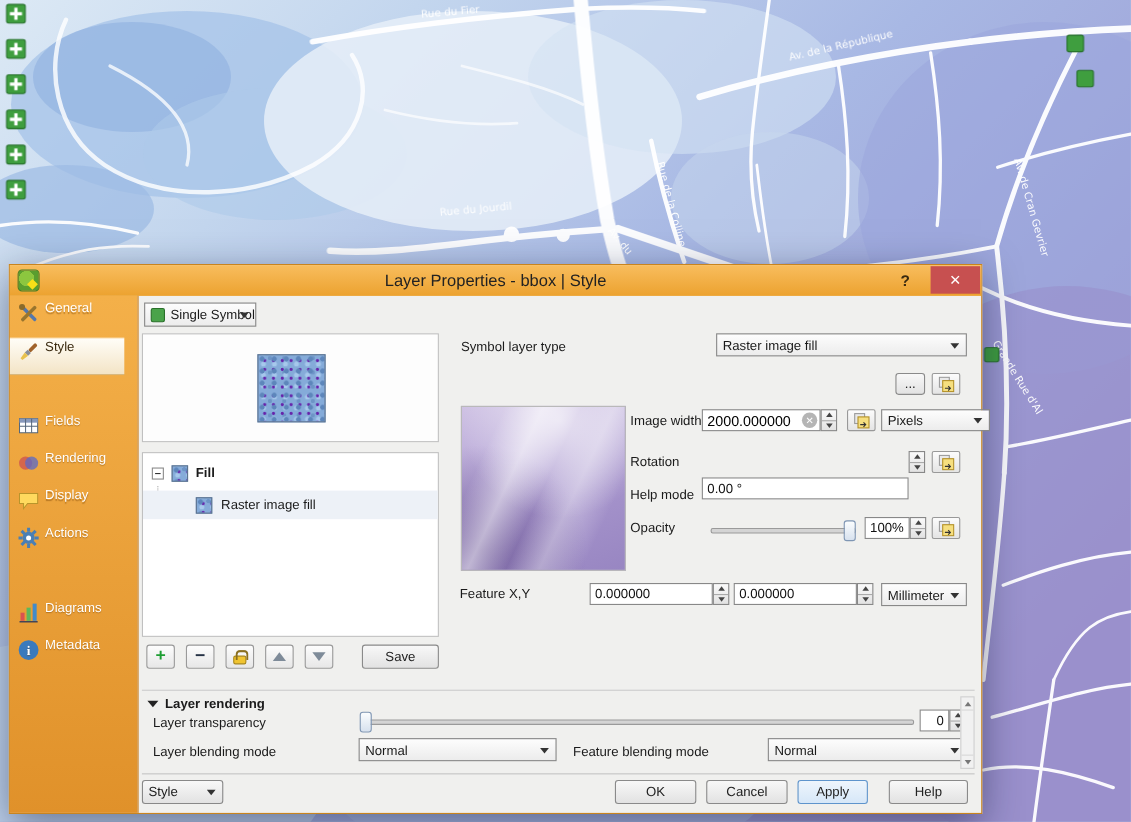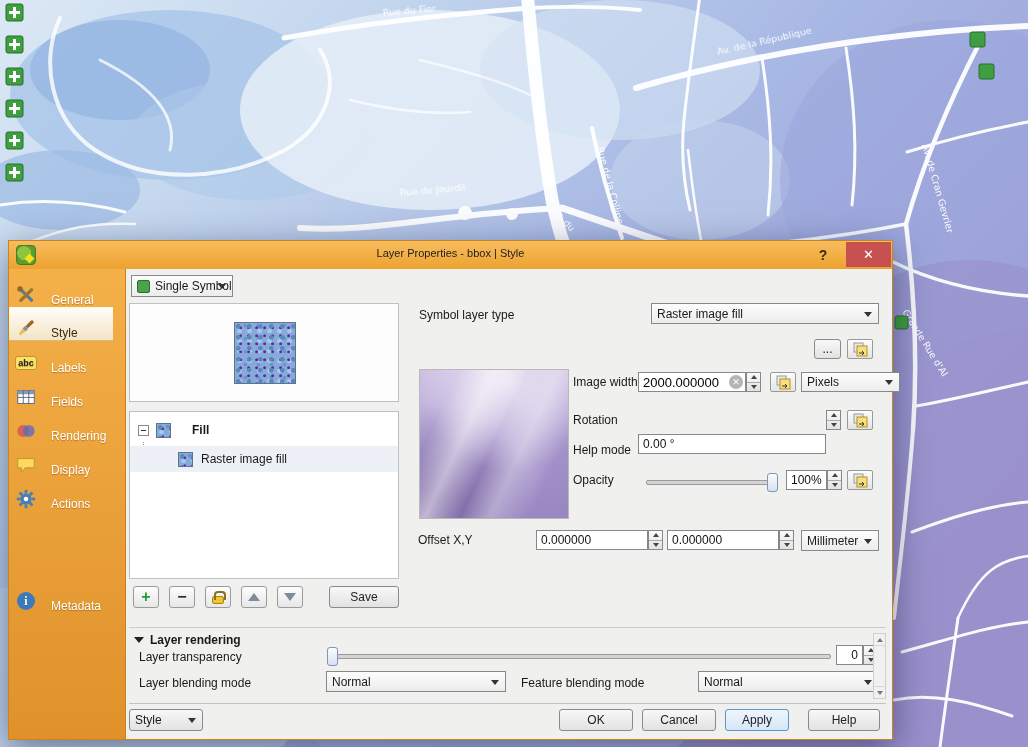--- a/index.html
+++ b/index.html
@@ -7,36 +7,36 @@
   body { font-family:"Liberation Sans", sans-serif; position:relative; background:#aebfe4; }
 
   .map { position:absolute; left:0; top:0; }
 
   
   .dialog { position:absolute; left:8px; top:240px; width:885px; height:500px;
             background:#f0f0ee; border:1px solid #c9841e;
             box-shadow:0 10px 34px rgba(15,25,60,.5); font-size:12px; color:#1a1a1a; }
   .titlebar { position:absolute; left:0; top:0; right:0; height:28px;
               background:linear-gradient(#f8bd5e,#eca22f); }
-  .title { position:absolute; left:0; right:0; top:6px; text-align:center; font-size:11px; color:#222; }
+  .title { position:absolute; left:0; right:0; top:6px; text-align:center; font-size:15px; color:#222; }
   .qgis-logo { position:absolute; left:7px; top:4px; width:20px; height:20px; border-radius:4px;
                background:radial-gradient(circle at 40% 40%, #8cc63f 0 45%, #5a9e2f 46% 100%);
                border:1px solid #477d24; }
   .qgis-logo::after { content:""; position:absolute; right:2px; bottom:2px; width:7px; height:7px;
                background:#f7e017; transform:rotate(45deg); }
   .help-btn { position:absolute; right:58px; top:3px; width:22px; height:22px; text-align:center;
               line-height:22px; font-weight:bold; font-size:14px; color:#3a2a10; }
   .close-btn { position:absolute; right:1px; top:1px; width:45px; height:25px; background:#c75050;
                color:#fff; text-align:center; line-height:25px; font-size:13px; }
 
   
   .sidebar { position:absolute; left:0; top:28px; bottom:0; width:117px;
              background:linear-gradient(180deg,#f4b049,#e0912a); border-right:1px solid #c87f20; }
-  .side-item { position:absolute; left:0; right:12px; height:34px; display:flex; align-items:flex-end;
-               gap:13px; padding-left:5px; color:#fff; font-size:12px;
+  .side-item { position:absolute; left:0; right:12px; height:34px; display:flex; align-items:flex-start;
+               gap:3px; padding-left:5px; color:#fff; font-size:12px;
                text-shadow:0 1px 1px rgba(110,60,0,.45); cursor:default; }
   .side-item.selected { background:linear-gradient(#fffdf7,#f3e4c6); color:#3a2a10;
                text-shadow:none; border-top:1px solid #fff7e8; border-bottom:1px solid #d8b87e; }
   .side-icon { width:24px; height:24px; flex:none; display:flex; align-items:center; justify-content:center; }
   .abc-badge { background:#fde16a; border:1px solid #b89a20; border-radius:3px; font-size:9px;
                font-weight:bold; color:#222; padding:0 2px; line-height:12px; }
   .meta-circle { width:18px; height:18px; border-radius:50%; background:#3a7abd; color:#fff;
                font-weight:bold; font-size:12px; text-align:center; line-height:18px; font-family:"Liberation Serif", serif; }
 
   
@@ -253,26 +253,20 @@
         <svg width="22" height="22" viewBox="0 0 24 24">
             <g transform="rotate(45 12 12)">
               <rect x="10.2" y="1" width="3.6" height="10" rx="1.4" fill="#a0622a"></rect>
               <rect x="9.7" y="11" width="4.6" height="4" fill="#8a8f9a"></rect>
               <path d="M9.7 15 h4.6 l-1 7 h-2.6 Z" fill="#e8c14d"></path>
             </g>
           </svg>
       </span>
       <span>Style</span>
     </div>
-    <div class="side-item" style="top:72px">
-      <span class="side-icon">
-        <span class="abc-badge">abc</span>
-      </span>
-      <span>Labels</span>
-    </div>
     <div class="side-item" style="top:106px">
       <span class="side-icon">
         <svg width="22" height="22" viewBox="0 0 24 24">
             <rect x="3" y="5" width="18" height="14" fill="#fff" stroke="#55667a"></rect>
             <rect x="3" y="5" width="18" height="4" fill="#8899bb"></rect>
             <line x1="9" y1="5" x2="9" y2="19" stroke="#55667a"></line>
             <line x1="15" y1="5" x2="15" y2="19" stroke="#55667a"></line>
             <line x1="3" y1="12.5" x2="21" y2="12.5" stroke="#55667a"></line>
           </svg>
       </span>
@@ -307,20 +301,31 @@
               <line x1="16" y1="16" x2="19" y2="19"></line>
               <line x1="19" y1="5" x2="16" y2="8"></line>
               <line x1="5" y1="19" x2="8" y2="16"></line>
             </g>
             <circle cx="12" cy="12" r="6" fill="#4a7fb5"></circle>
             <circle cx="12" cy="12" r="2.5" fill="#fff"></circle>
           </svg>
       </span>
       <span>Actions</span>
     </div>
+    <div class="side-item" style="top:276px">
+      <span class="side-icon">
+        <svg width="22" height="22" viewBox="0 0 24 24">
+            <line x1="3" y1="21" x2="21" y2="21" stroke="#445" stroke-width="1.5"></line>
+            <rect x="4" y="12" width="4" height="8" fill="#d9534f"></rect>
+            <rect x="10" y="7" width="4" height="13" fill="#5cb85c"></rect>
+            <rect x="16" y="3" width="4" height="17" fill="#428bca"></rect>
+          </svg>
+      </span>
+      <span>Diagrams</span>
+    </div>
     <div class="side-item" style="top:310px">
       <span class="side-icon">
         <span class="meta-circle">i</span>
       </span>
       <span>Metadata</span>
     </div>
   </div>
 
   <div class="combo" style="left:122px;top:34px;width:102px;height:22px">
     <span style="width:13px;height:13px;background:#4aa34a;border:1px solid #2a702a;border-radius:2px;margin-right:5px;flex:none"></span>
@@ -328,21 +333,21 @@
   </div>
 
   <div class="panel" style="left:120px;top:62px;width:270px;height:99px">
     <div class="swatch" style="position:absolute;left:104px;top:18px;width:62px;height:62px"></div>
   </div>
 
   <div class="panel" style="left:120px;top:170px;width:270px;height:168px;background:#fff">
     <div class="tree-row" style="top:6px;height:24px">
       <span class="expander" style="margin-left:8px"></span>
       <span class="swatch" style="width:15px;height:15px;margin-left:7px;flex:none"></span>
-      <span style="margin-left:21px;font-weight:bold">Fill</span>
+      <span style="margin-left:7px;font-weight:bold">Fill</span>
     </div>
     <div class="guide-v" style="left:13px;top:30px;height:17px"></div>
     <div class="guide-h" style="left:13px;top:47px;width:32px"></div>
     <div class="tree-row" style="top:34px;height:26px;background:#edf1f7">
       <span class="swatch" style="width:15px;height:15px;margin-left:48px;flex:none"></span>
       <span style="margin-left:8px">Raster image fill</span>
     </div>
   </div>
 
   <div class="tool-btn" style="left:124px;top:345px">
@@ -423,21 +428,21 @@
       <div class="down"></div>
     </div>
   <div class="override" style="left:838px;top:229px">
     <svg width="15" height="15" viewBox="0 0 15 15">
         <rect x="1" y="1" width="9" height="9" fill="#e9e9e9" stroke="#9a9a9a"></rect>
         <rect x="4" y="4" width="10" height="10" fill="#f6df7f" stroke="#b39027"></rect>
         <path d="M6 11 l5 0 m-2 -2 l2 2 l-2 2" stroke="#333" fill="none"></path>
       </svg>
   </div>
 
-  <div class="lbl" style="left:409px;top:291px">Offset X,Y</div>
+  <div class="lbl" style="left:409px;top:291px">Feature X,Y</div>
   <input class="input" style="left: 527px; top: 289px; width: 112px; height: 20px;" readonly="" value="0.000000">
   <div class="spin" style="left:639px;top:289px;height:20px">
       <div class="up"></div>
       <div class="down"></div>
     </div>
   <input class="input" style="left: 658px; top: 289px; width: 112px; height: 20px;" readonly="" value="0.000000">
   <div class="spin" style="left:770px;top:289px;height:20px">
       <div class="up"></div>
       <div class="down"></div>
     </div>

